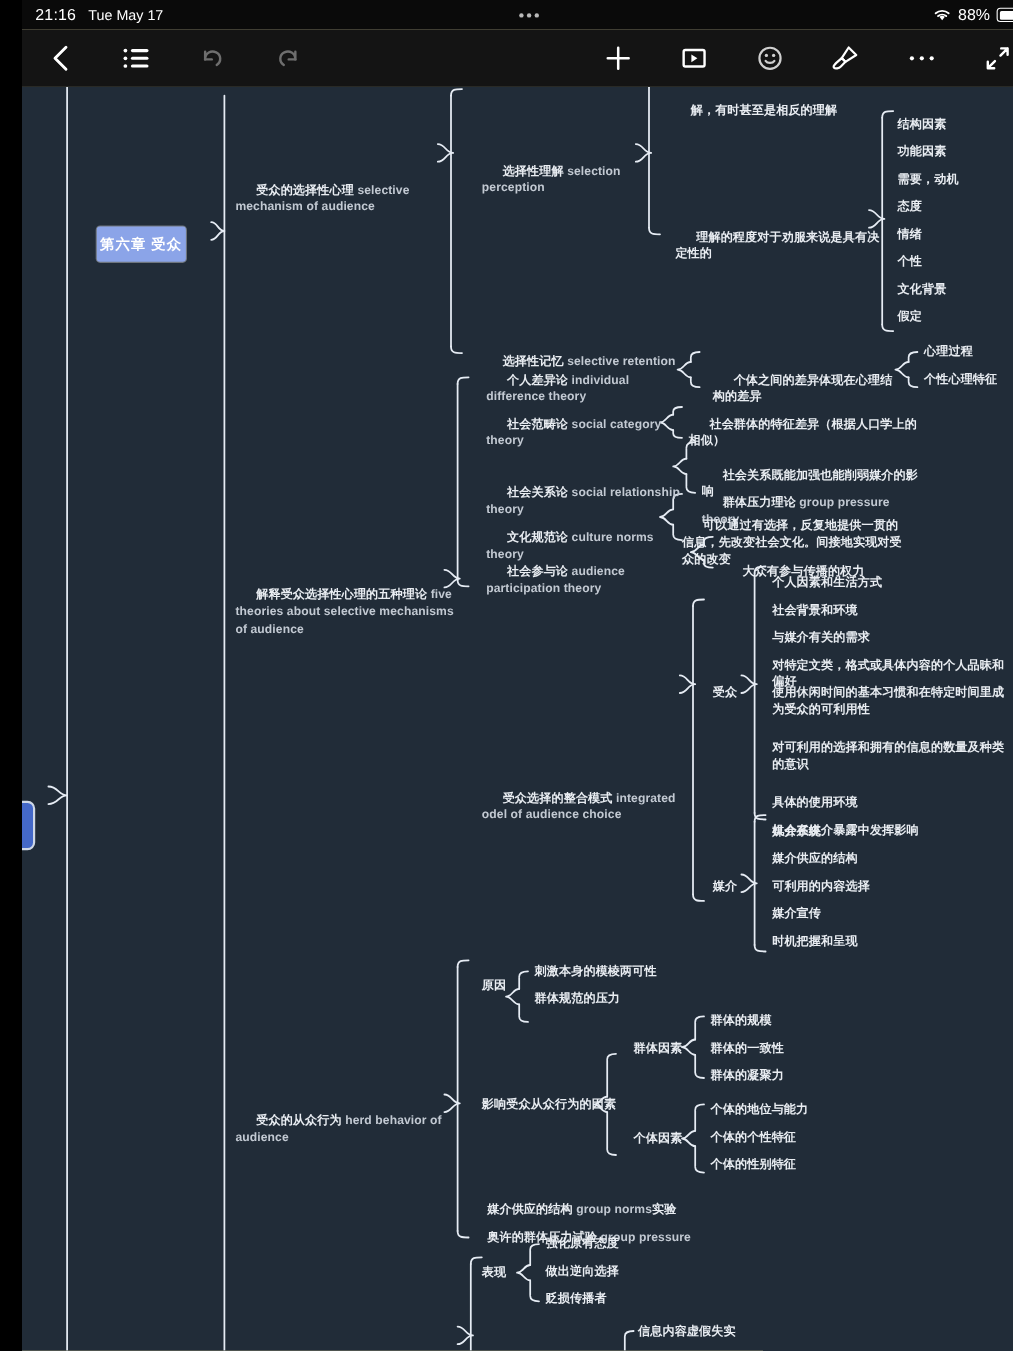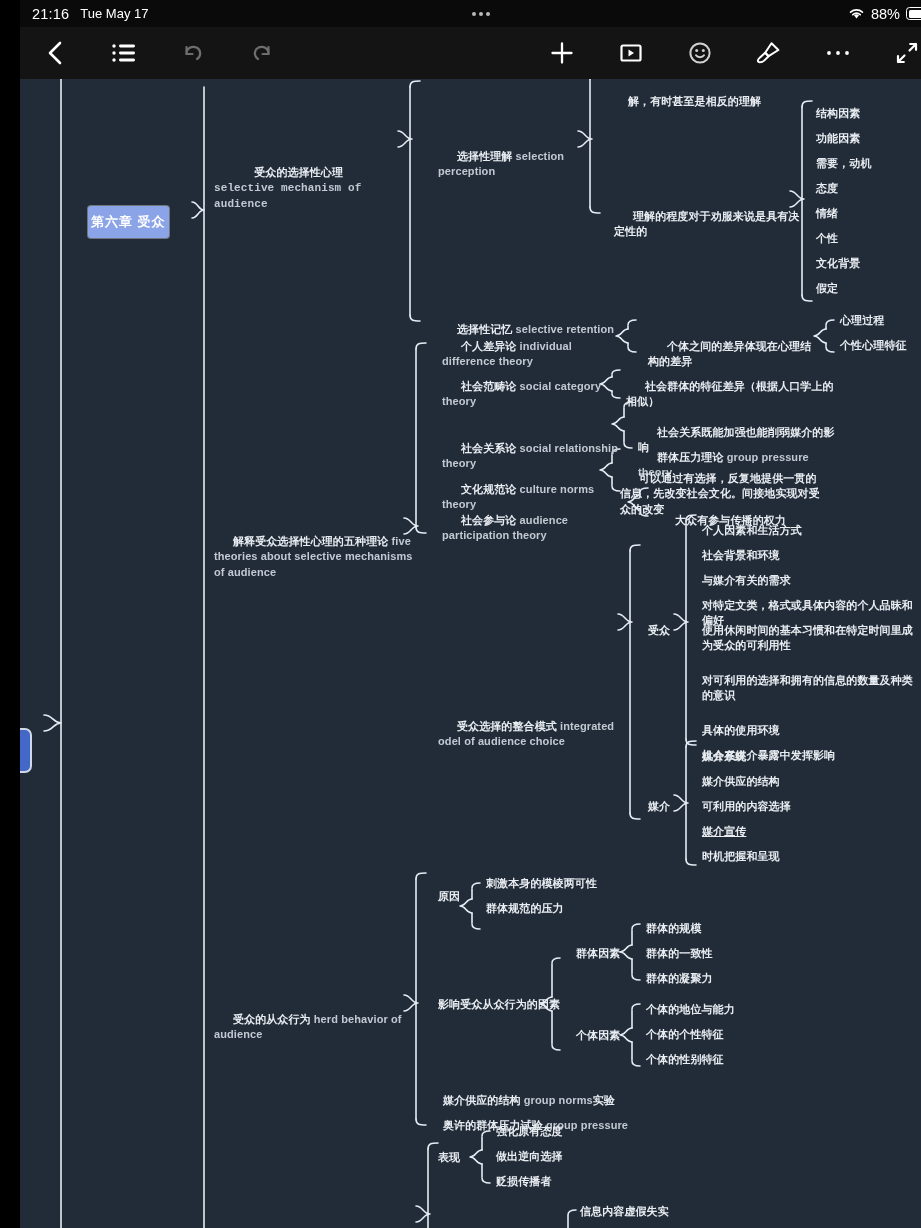--- a/index.html
+++ b/index.html
@@ -303,21 +303,21 @@
     <div class="root-node" style="left:68px; top:127px;">
       <span>第六章 受众</span>
     </div>
 
     <div class="side-node" style="left:-18px; top:649px; width:30px; height:45px;"></div>
 
     <div class="node cn" style="left:589px; top:0px; width:260px;">
       <span>解，有时甚至是相反的理解</span>
     </div>
 
-    <div class="node cn" style="left:194px; top:72px; width:190px;font-family:Liberation Mono, monospace;">
+    <div class="node cn" style="left:194px; top:72px; width:190px;">
       <span>受众的选择性心理 </span><span class="en">selective mechanism of audience</span>
     </div>
 
     <div class="node cn" style="left:418px; top:55px; width:180px;">
       <span>选择性理解 </span><span class="en">selection perception</span>
     </div>
 
     <div class="node cn" style="left:594px; top:115px; width:190px;">
       <span>理解的程度对于劝服来说是具有决定性的</span>
     </div>
@@ -390,21 +390,21 @@
     <div class="node cn" style="left:682px; top:519px; width:215px;"><span>对特定文类，格式或具体内容的个人品昧和偏好</span></div>
     <div class="node cn" style="left:682px; top:544px; width:215px;"><span>使用休闲时间的基本习惯和在特定时间里成为受众的可利用性</span></div>
     <div class="node cn" style="left:682px; top:594px; width:215px;"><span>对可利用的选择和拥有的信息的数量及种类的意识</span></div>
     <div class="node cn" style="left:682px; top:644px; width:215px;"><span>具体的使用环境</span></div>
     <div class="node cn" style="left:682px; top:669px; width:215px;"><span>机会在媒介暴露中发挥影响</span></div>
 
     <div class="node cn" style="left:628px; top:720px;"><span>媒介</span></div>
     <div class="node cn" style="left:682px; top:670px; width:215px; top:670px;"><span>媒介系统</span></div>
     <div class="node cn" style="left:682px; top:695px; width:215px;"><span>媒介供应的结构</span></div>
     <div class="node cn" style="left:682px; top:720px; width:215px;"><span>可利用的内容选择</span></div>
-    <div class="node cn" style="left:682px; top:745px; width:215px;text-decoration:underline;"><span>媒介宣传</span></div>
+    <div class="node cn" style="left:682px; top:745px; width:215px;"><span>媒介宣传</span></div>
     <div class="node cn" style="left:682px; top:770px; width:215px;"><span>时机把握和呈现</span></div>
 
     <div class="node cn" style="left:194px; top:918px; width:200px;">
       <span>受众的从众行为 </span><span class="en">herd behavior of audience</span>
     </div>
 
     <div class="node cn" style="left:418px; top:810px;"><span>原因</span></div>
     <div class="node cn" style="left:466px; top:797px; width:190px;"><span>刺激本身的模棱两可性</span></div>
     <div class="node cn" style="left:466px; top:822px; width:190px;"><span>群体规范的压力</span></div>
 

